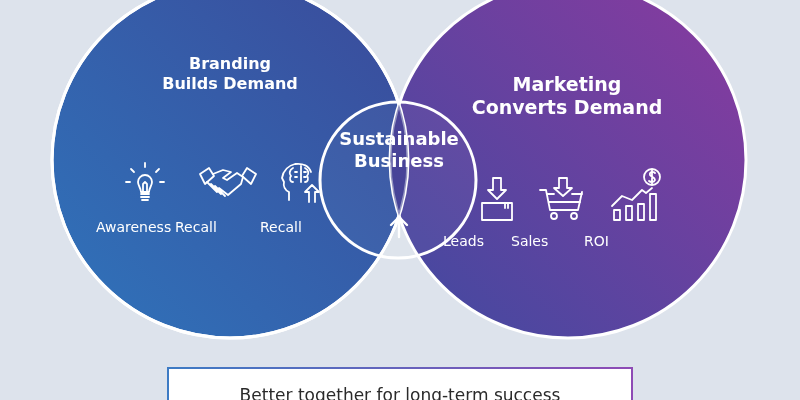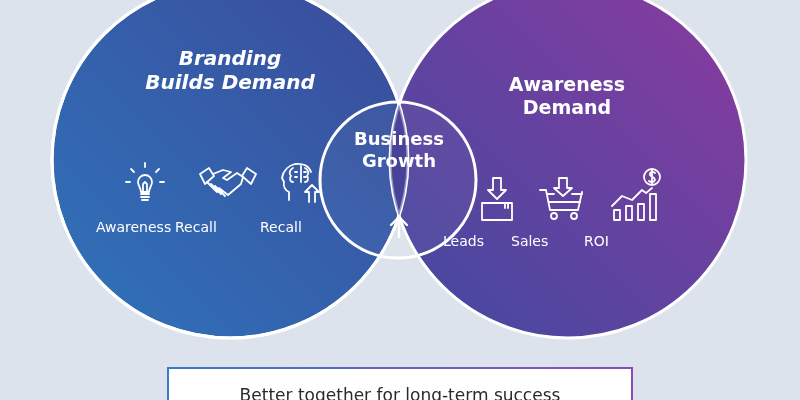--- a/index.html
+++ b/index.html
@@ -8,21 +8,21 @@
       background: #dde3ec;
       font-family: "Liberation Sans", "DejaVu Sans", sans-serif;
       position: relative;
     }
     #venn { position: absolute; left: 0; top: 0; width: 800px; height: 400px; }
     .txt {
       position: absolute; color: #ffffff; text-align: center;
       font-family: "DejaVu Sans", "Liberation Sans", sans-serif;
       font-weight: bold; line-height: 1.22;
     }
-    .title-left { left: 130px; top: 46px; width: 200px; font-size: 20px; font-style: italic; }
+    .title-left { left: 130px; top: 54px; width: 200px; font-size: 16px; }
     .title-right { left: 462px; top: 73px; width: 210px; font-size: 19px; }
     .title-center { left: 320px; top: 128px; width: 158px; font-size: 18px; }
     .center-arrow { position: absolute; left: 388px; top: 213px; width: 22px; height: 26px; }
     .icon { position: absolute; width: 46px; height: 46px; }
     .label {
       position: absolute; color: #ffffff; font-size: 14px; text-align: left;
       font-family: "DejaVu Sans", "Liberation Sans", sans-serif; width: 100px;
     }
     .bottom-box {
       position: absolute; left: 167px; top: 367px; width: 462px; height: 40px;
@@ -62,26 +62,27 @@
 
   <circle cx="398" cy="180" r="78" fill="#ffffff" fill-opacity="0.04" stroke="#ffffff" stroke-width="3"></circle>
 </svg>
 
 <div class="txt title-left">
   <div>Branding</div>
   <div>Builds Demand</div>
 </div>
 
 <div class="txt title-right">
-  <div>Awareness Demand</div>
+  <div>Marketing</div>
+  <div>Converts Demand</div>
 </div>
 
 <div class="txt title-center">
+  <div>Sustainable</div>
   <div>Business</div>
-  <div>Growth</div>
 </div>
 
 <svg class="center-arrow" viewBox="0 0 22 26">
   <path d="M11 24 V4 M3 12 L11 4 L19 12" fill="none" stroke="#fff" stroke-width="2.4" stroke-linecap="round" stroke-linejoin="round"></path>
 </svg>
 
 <svg class="icon" style="left:122px;top:160px;" viewBox="0 0 46 46" fill="none" stroke="#fff" stroke-width="1.8" stroke-linecap="round" stroke-linejoin="round">
   <path d="M23 3 V7 M9 9 L12 12 M37 9 L34 12 M4 22 H8 M38 22 H42"></path>
   <path d="M16 22 a7 7 0 1 1 14 0 c0 4 -3 6 -3 10 H19 c0 -4 -3 -6 -3 -10 z"></path>
   <path d="M21 32 V24 M25 32 V24 M21 24 L23 22 L25 24"></path>

